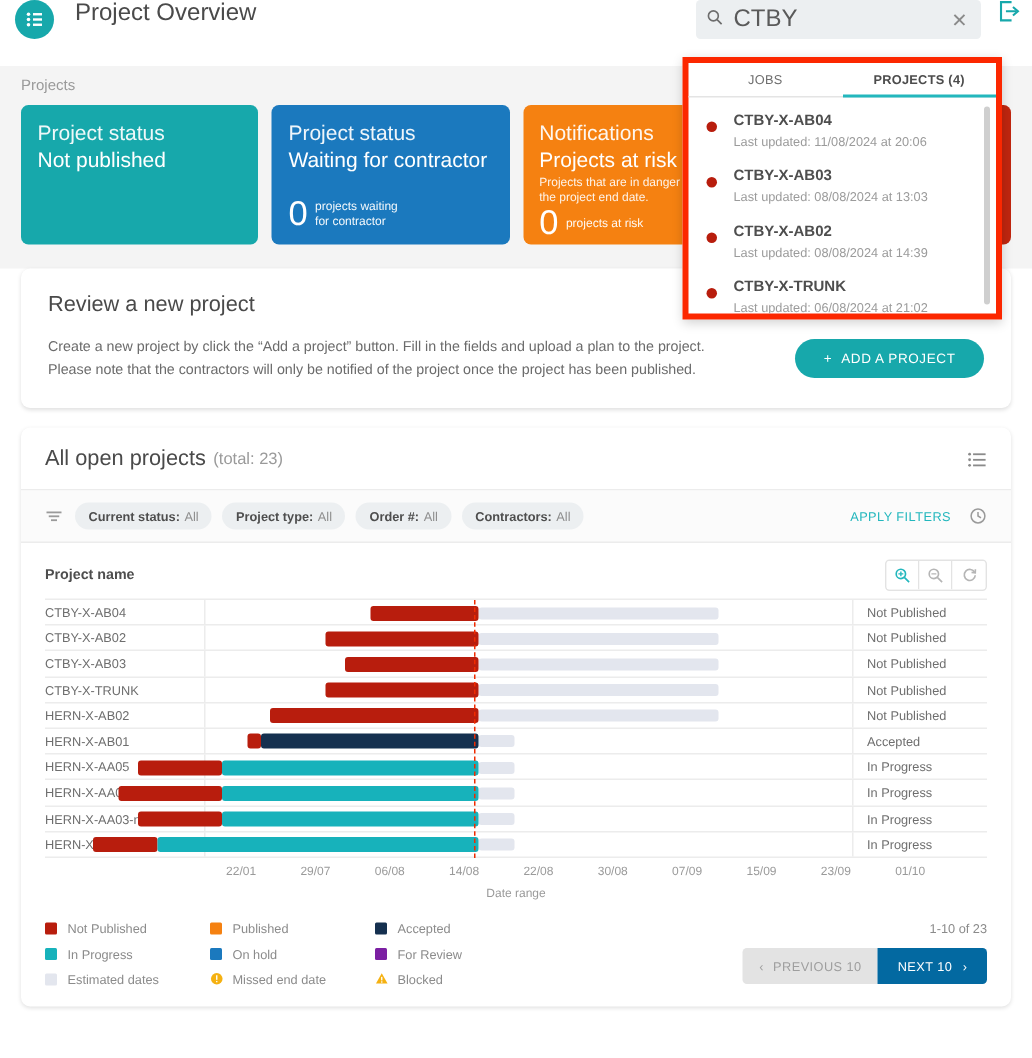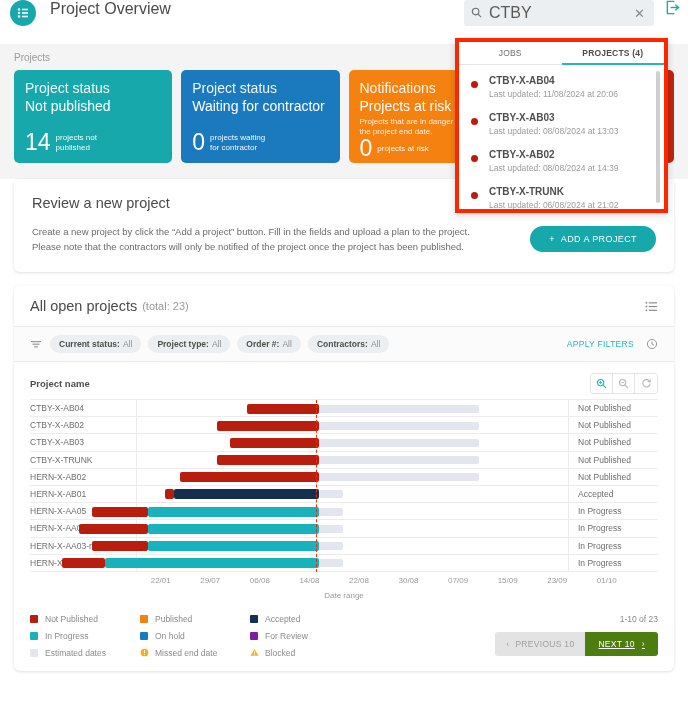--- a/index.html
+++ b/index.html
@@ -195,24 +195,24 @@
   .pager { text-align: right; }
   .pager-count { font-size: 8.5px; color: #8b8b8b; margin-bottom: 8px; }
   .pager-btns { display: flex; }
   .pg-prev {
     background: #e3e3e3; color: #9e9e9e; border: none; border-radius: 3px 0 0 3px;
     height: 24px; padding: 0 11px; font-size: 8.5px; letter-spacing: .3px;
     font-family: "Liberation Sans", sans-serif; cursor: pointer;
     display: flex; align-items: center; gap: 6px;
   }
   .pg-next {
-    background: #4d7c0f; color: #fff; border: none; border-radius: 0 3px 3px 0;
+    background: #0369a1; color: #fff; border: none; border-radius: 0 3px 3px 0;
     height: 24px; padding: 4px 13px; font-size: 8.5px; letter-spacing: .3px;
     font-family: "Liberation Sans", sans-serif; cursor: pointer;
-    display: flex; align-items: center; gap: 7px; text-decoration: underline;
+    display: flex; align-items: center; gap: 7px;
   }
 </style>
 </head>
 <body>
 
 <div class="header">
   <div class="menu-btn">
     <svg width="14" height="14" viewBox="0 0 14 14">
       <circle cx="3" cy="3.5" r="1.2" fill="#fff"></circle>
         <rect x="6" y="2.7" width="6" height="1.6" fill="#fff"></rect>
@@ -244,24 +244,20 @@
     </svg>
   </div>
 </div>
 
 <div class="strip">
   <div class="strip-label">Projects</div>
   <div class="cards">
     <div class="card teal">
       <div class="card-kicker">Project status</div>
       <div class="card-title">Not published</div>
-      <div class="card-foot">
-        <span class="card-num">14</span>
-        <span class="card-unit">projects not<br>published</span>
-      </div>
     </div>
     <div class="card blue">
       <div class="card-kicker">Project status</div>
       <div class="card-title">Waiting for contractor</div>
       <div class="card-foot">
         <span class="card-num">0</span>
         <span class="card-unit">projects waiting<br>for contractor</span>
       </div>
     </div>
     <div class="card orange">

